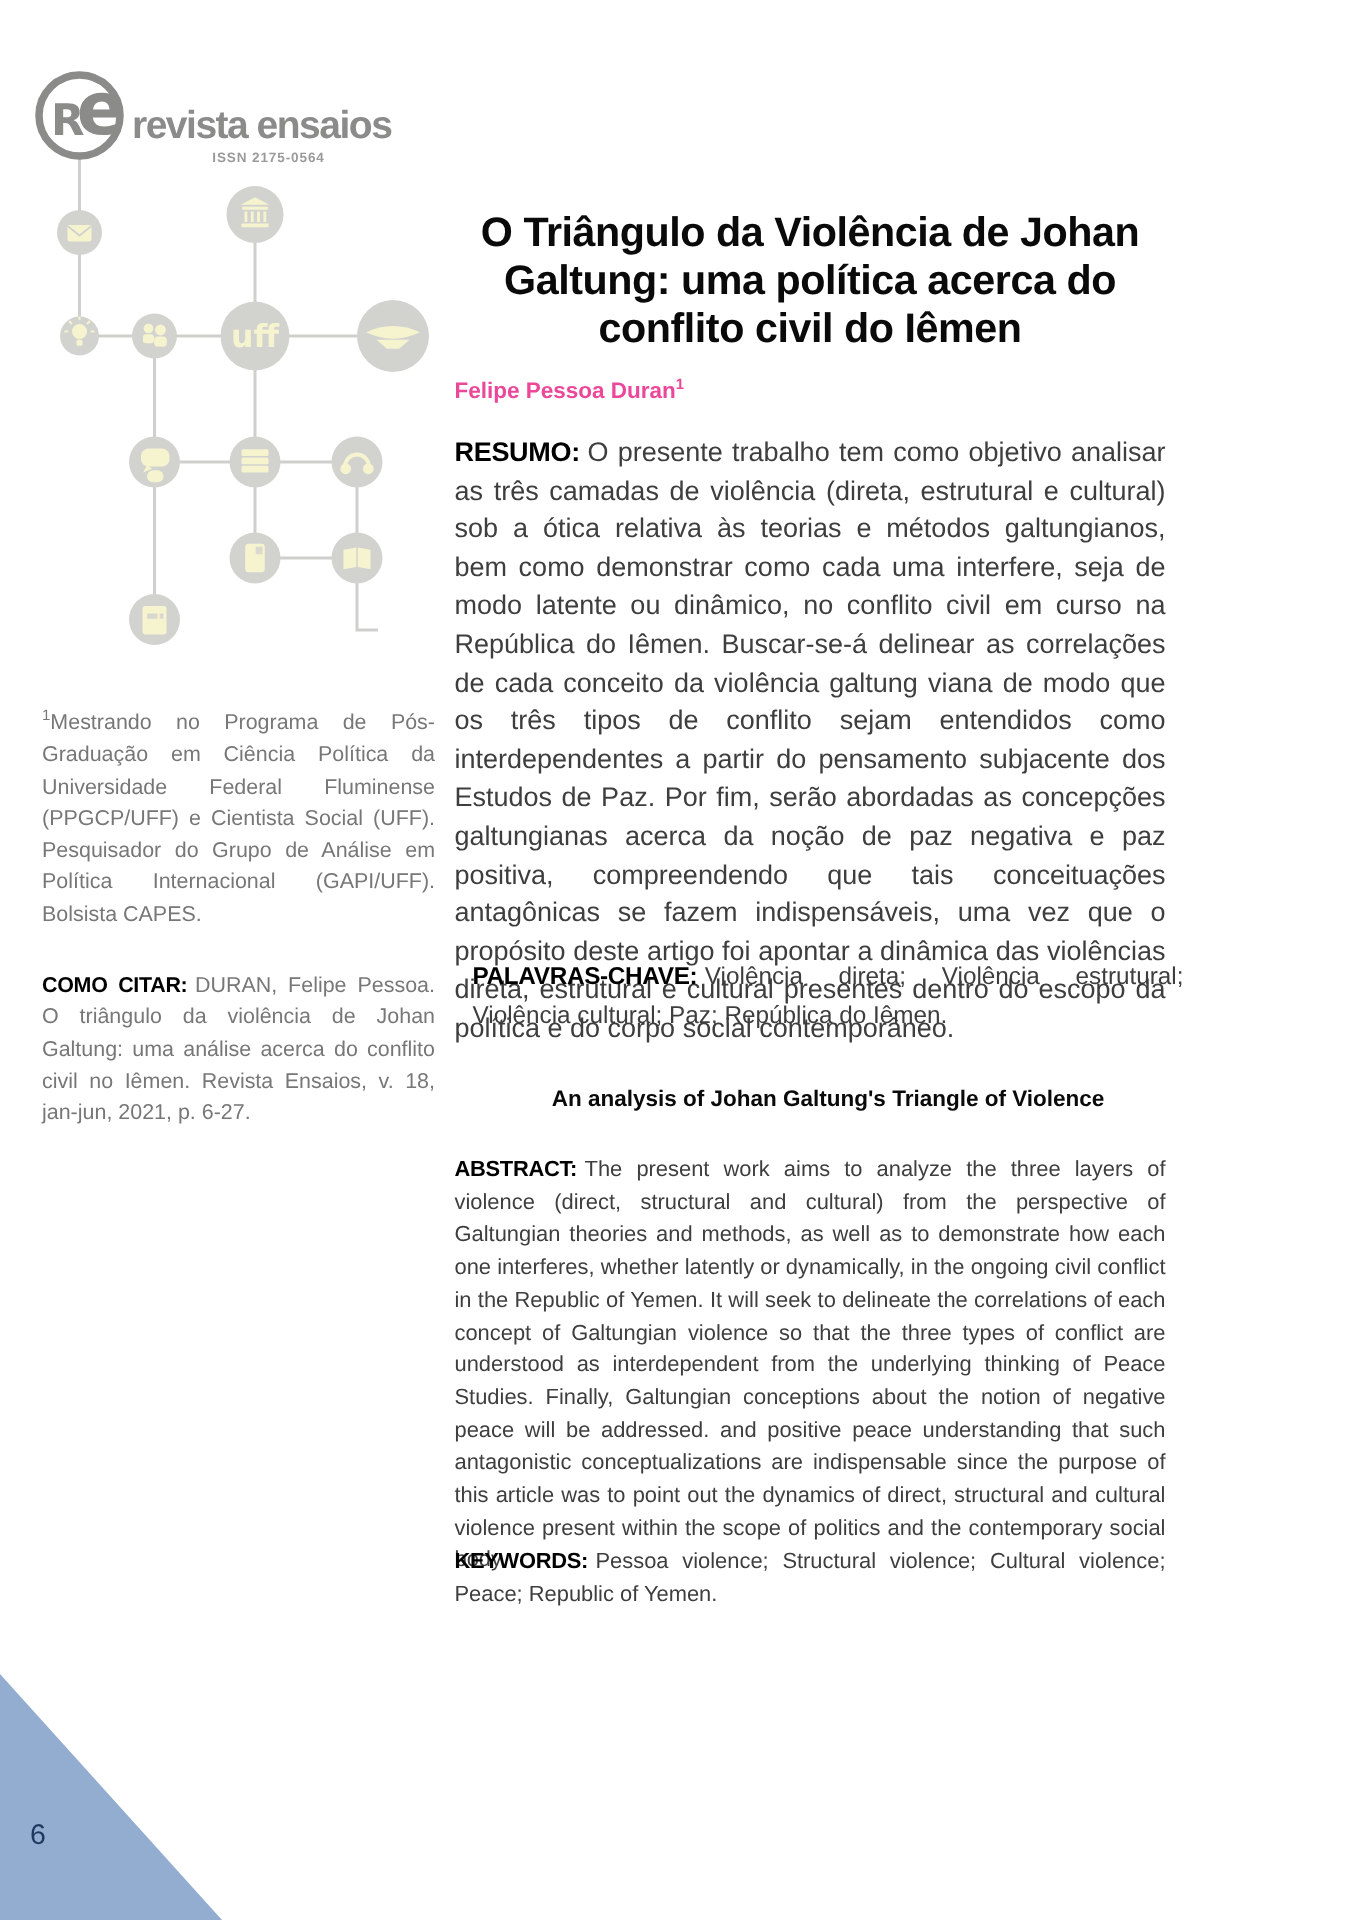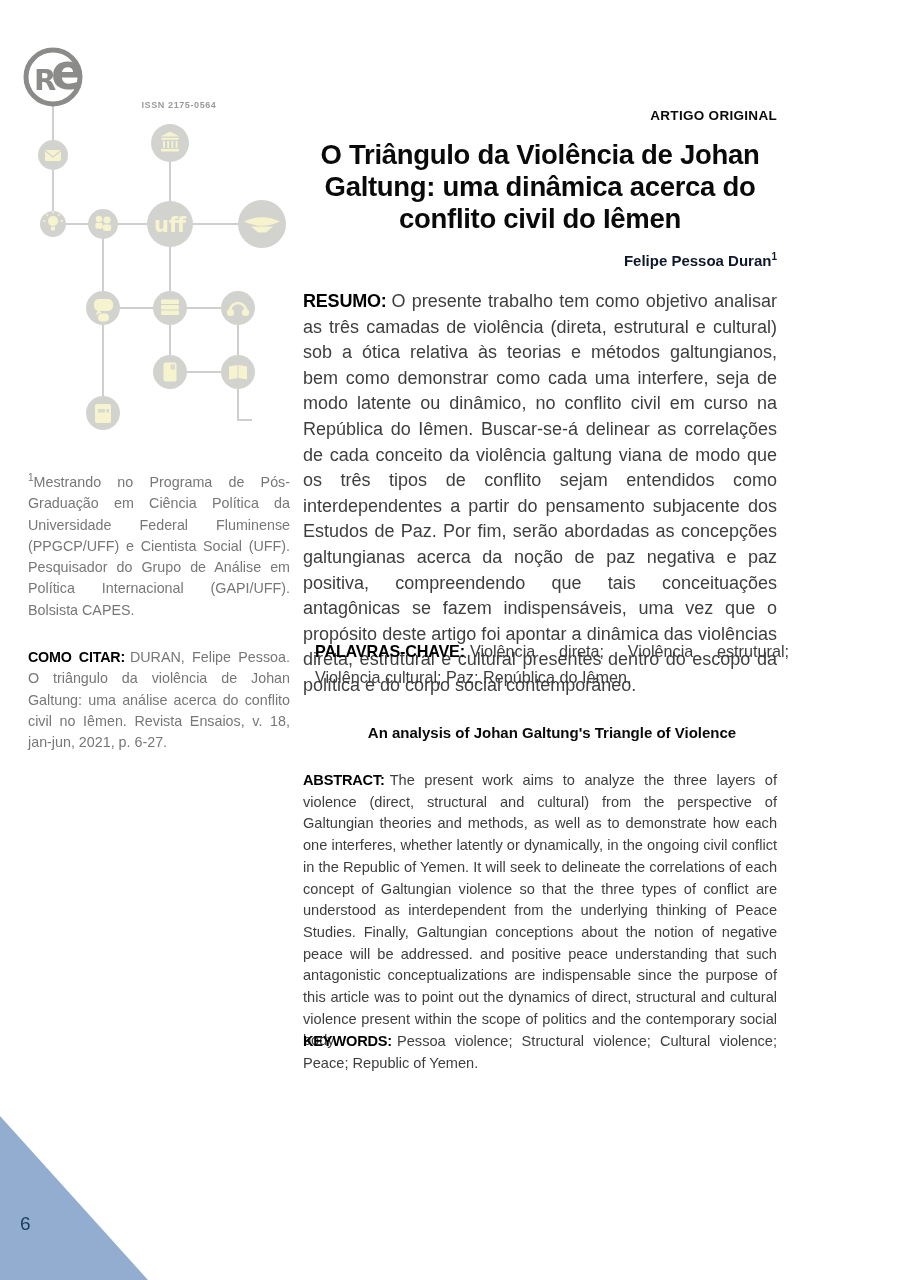--- a/index.html
+++ b/index.html
@@ -13,21 +13,21 @@
   .logo-svg { left:22px; top:46px; overflow:visible; }
   .wordmark { left:88px; top:68px; font-size:26px; font-weight:bold; letter-spacing:-1px; color:#8b8b89; }
   .issn { left:88px; top:100px; width:182px; text-align:center; font-size:9px; font-weight:bold; letter-spacing:0.6px; color:#9a9a98; }
 
   
   .deco { left:0; top:0; }
 
   
   .category { left:303px; top:108px; width:474px; text-align:right; font-size:13.5px; font-weight:800; letter-spacing:0.3px; color:#0b0b0b; }
   .title { left:303px; top:139px; width:474px; text-align:center; font-size:27.5px; font-weight:800; line-height:1.17; letter-spacing:-0.3px; color:#0a0a0a; margin:0; }
-  .author { left:303px; top:252px; width:474px; text-align:right; font-size:15px; font-weight:800; color:#0f172a; }
+  .author { left:303px; top:252px; width:474px; font-size:15px; font-weight:800; color:#ec4899; }
   .resumo { left:303px; top:289px; width:474px; font-size:18px; line-height:25.6px; text-align:justify; color:#3e3e3e; margin:0; }
   .palavras { left:303px; top:627px; width:474px; font-size:16.2px; line-height:25.6px; text-align:justify; color:#3e3e3e; margin:12px; }
   .en-heading { left:303px; top:712px; width:474px; text-align:center; font-size:15px; font-weight:800; color:#0a0a0a; margin:12px; }
   .abstract { left:303px; top:770px; width:474px; font-size:14.6px; line-height:21.7px; text-align:justify; color:#3e3e3e; margin:0; }
   .keywords { left:303px; top:1031px; width:474px; font-size:14.6px; line-height:21.7px; text-align:justify; color:#3e3e3e; margin:0; }
   .lbl { font-weight:800; color:#000000; letter-spacing:-0.2px; margin-right:5px; }
 
   
   .footnote { left:28px; top:472px; width:262px; font-size:14.3px; line-height:21.3px; text-align:justify; color:#777777; margin:0; }
   .citar { left:28px; top:647px; width:262px; font-size:14.3px; line-height:21.3px; text-align:justify; color:#777777; margin:0; }
@@ -128,25 +128,25 @@
         </g>
       </g>
     </g>
   </svg>
 
   <svg class="abs logo-svg" width="64" height="64" viewBox="0 0 64 64">
     <circle cx="31" cy="31" r="27" fill="none" stroke="#8b8b89" stroke-width="5"></circle>
     <text x="12" y="44" font-size="29" font-weight="800" font-family="&quot;DejaVu Sans&quot;, sans-serif" fill="#8b8b89">R</text>
     <text x="29" y="43" font-size="49" font-weight="800" font-family="&quot;DejaVu Sans&quot;, sans-serif" fill="#8b8b89">e</text>
   </svg>
+  <div class="abs wordmark">revista ensaios</div>
   <div class="abs issn">ISSN 2175-0564</div>
 
-  <div class="abs category">ARTIGO ORIGINAL</div>
 
-  <h1 class="abs title">O Triângulo da Violência de Johan Galtung: uma dinâmica acerca do conflito civil do Iêmen</h1>
+  <h1 class="abs title">O Triângulo da Violência de Johan Galtung: uma política acerca do conflito civil do Iêmen</h1>
 
   <div class="abs author">
     <span>Felipe Pessoa Duran</span><sup>1</sup>
   </div>
 
   <p class="abs resumo">
     <span class="lbl">RESUMO:</span><span>O presente trabalho tem como objetivo analisar as três camadas de violência (direta, estrutural e cultural) sob a ótica relativa às teorias e métodos galtungianos, bem como demonstrar como cada uma interfere, seja de modo latente ou dinâmico, no conflito civil em curso na República do Iêmen. Buscar-se-á delinear as correlações de cada conceito da violência galtung viana de modo que os três tipos de conflito sejam entendidos como interdependentes a partir do pensamento subjacente dos Estudos de Paz. Por fim, serão abordadas as concepções galtungianas acerca da noção de paz negativa e paz positiva, compreendendo que tais conceituações antagônicas se fazem indispensáveis, uma vez que o propósito deste artigo foi apontar a dinâmica das violências direta, estrutural e cultural presentes dentro do escopo da política e do corpo social contemporâneo.</span>
   </p>
 
   <p class="abs palavras">

